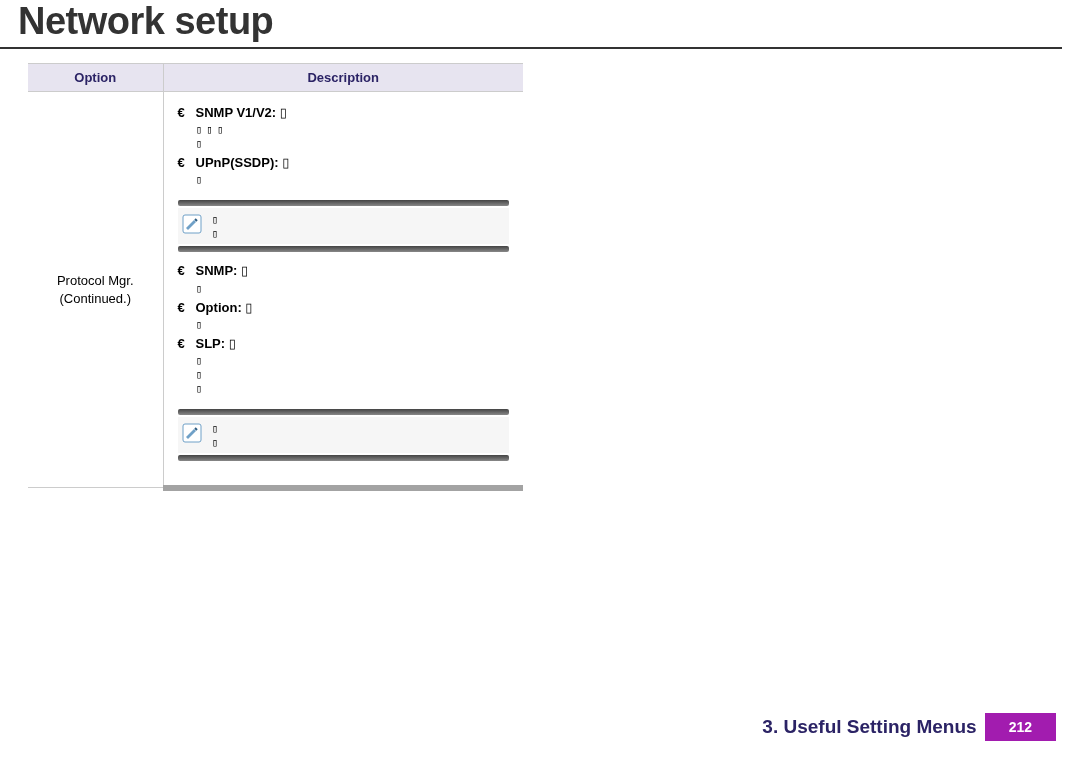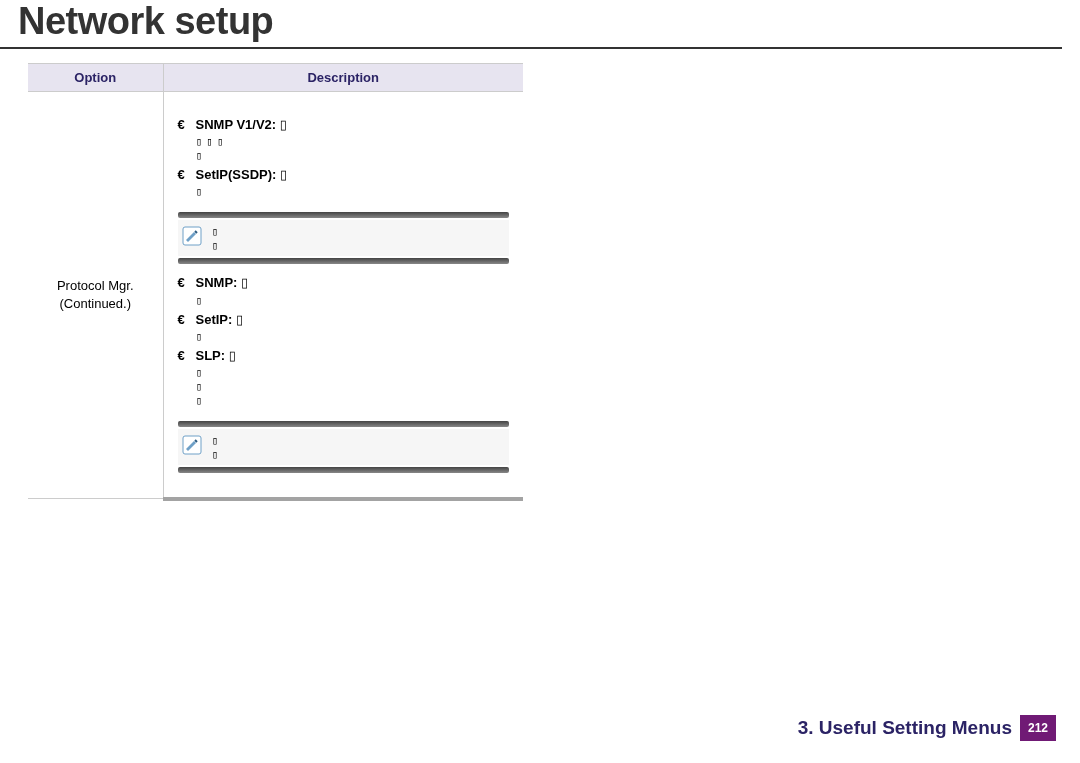--- a/index.html
+++ b/index.html
@@ -50,22 +50,22 @@
     border-bottom: 1px solid #ccc;
     font-size: 13px;
     font-weight: normal;
     text-align: center;
     vertical-align: middle;
     padding: 8px 6px;
     line-height: 1.4;
   }
   .tbl td.desc-cell {
     border-right: none;
-    border-bottom: 4px solid #a3a3a3;
-    padding: 24px 14px 14px 14px;
+    border-bottom: 6px solid #a3a3a3;
+    padding: 12px 14px 14px 14px;
   }
   ul.bullets {
     list-style: none;
     padding: 0;
     margin: 0;
   }
   ul.bullets > li {
     position: relative;
     padding-left: 18px;
     margin-bottom: 4px;
@@ -128,25 +128,25 @@
     display: flex;
     align-items: center;
   }
   .footer-text {
     color: #2b2365;
     font-weight: bold;
     font-size: 19px;
     margin-right: 8px;
   }
   .page-num {
-    background: #701a75;
+    background: #a21caf;
     color: #fff;
     font-weight: bold;
-    font-size: 12px;
-    padding: 6px 8px;
+    font-size: 14px;
+    padding: 6px 24px;
   }
 </style>
 </head>
 <body>
 
 <h1 class="page-title">Network setup</h1>
 
 <div class="table-wrap">
   <table class="tbl">
     <colgroup>
@@ -167,21 +167,21 @@
         </td>
         <td class="desc-cell">
 
           <ul class="bullets">
             <li>
               <span class="item-label">SNMP V1/V2:</span><span class="item-text"> ▯</span>
               <span class="glitch-line">▯▯▯</span>
               <span class="glitch-line">▯</span>
             </li>
             <li>
-              <span class="item-label">SetIP(SSDP):</span><span class="item-text"> ▯</span>
+              <span class="item-label">UPnP(SSDP):</span><span class="item-text"> ▯</span>
               <span class="glitch-line">▯</span>
             </li>
           </ul>
 
           <div class="note-box">
             <div class="note-bar"></div>
             <div class="note-body">
               <svg class="note-icon" viewBox="0 0 24 24">
                 <rect x="3" y="3" width="18" height="18" rx="2" fill="#fff" stroke="#6fa0c7" stroke-width="1"></rect>
                 <path d="M6 16 L14 8 L16 10 L8 18 Z" fill="#6fa0c7"></path>
@@ -194,21 +194,21 @@
             </div>
             <div class="note-bar bottom"></div>
           </div>
 
           <ul class="bullets">
             <li>
               <span class="item-label">SNMP:</span><span class="item-text"> ▯</span>
               <span class="glitch-line">▯</span>
             </li>
             <li>
-              <span class="item-label">SetIP:</span><span class="item-text"> ▯</span>
+              <span class="item-label">Option:</span><span class="item-text"> ▯</span>
               <span class="glitch-line">▯</span>
             </li>
             <li>
               <span class="item-label">SLP:</span><span class="item-text"> ▯</span>
               <span class="glitch-line">▯</span>
               <span class="glitch-line">▯</span>
               <span class="glitch-line">▯</span>
             </li>
           </ul>
 

